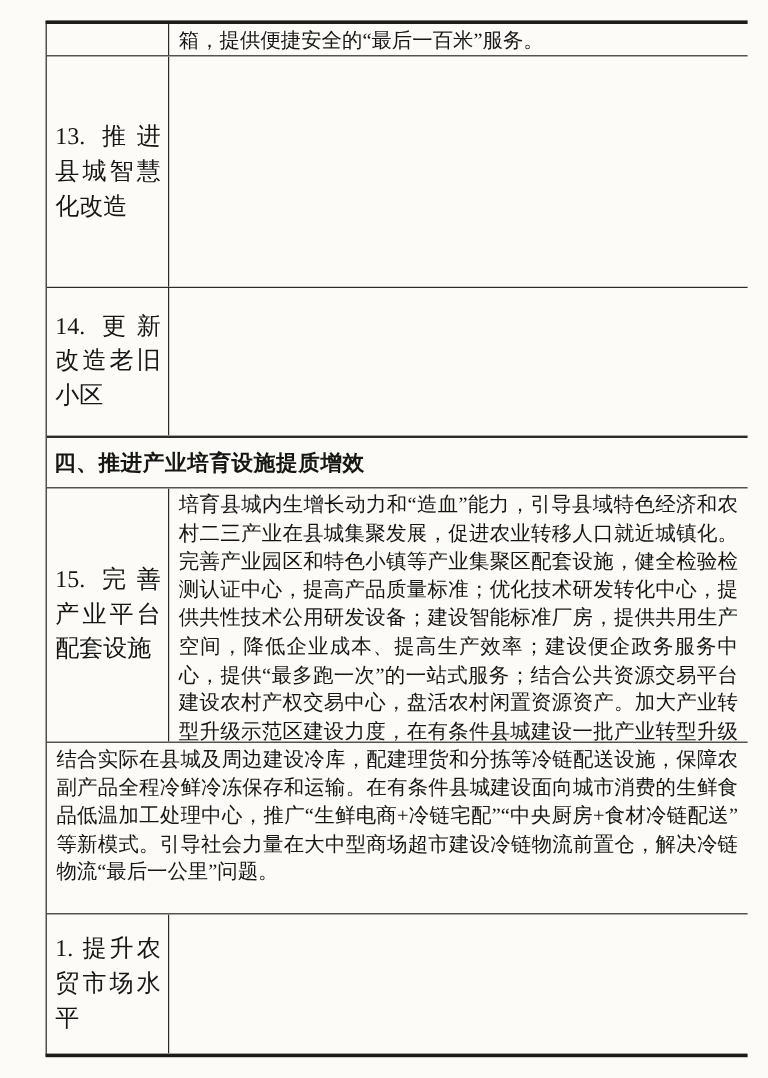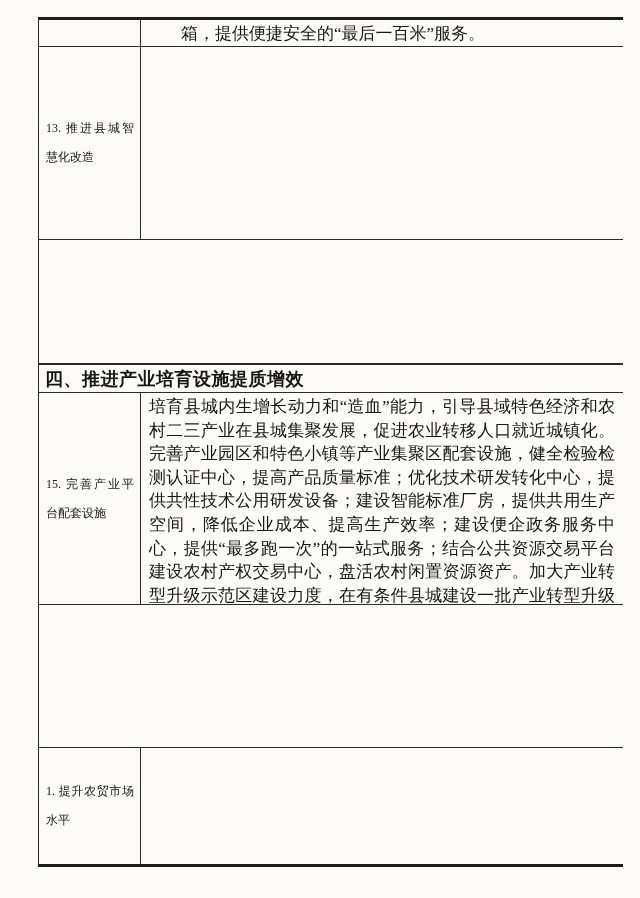--- a/index.html
+++ b/index.html
@@ -24,37 +24,37 @@
   .label-cell{
     flex:0 0 102px;width:102px;
     border-right:1px solid #2b2b2b;
     box-sizing:border-box;
     display:flex;align-items:center;
     padding:3px 6px 3px 7px;
     overflow:hidden;
   }
   .label-text{
     width:100%;
-    font-size:12px;line-height:29px;
+    font-size:20px;line-height:29px;
     text-align:justify;
     text-justify:inter-character;
   }
   .content-cell{
     flex:1 1 auto;
     box-sizing:border-box;
     padding:2px 8px 2px 8px;
     font-size:17px;line-height:23.6px;
     text-align:justify;
     text-justify:inter-character;
     overflow:hidden;
   }
-  .row-lead{height:27px;gap:32px;}
+  .row-lead{height:27px;}
   .row-13{height:193px;}
   .row-14{height:125px;border-bottom-width:2px;}
-  .row-sec{height:28px;align-items:center;}
+  .row-sec{height:42px;align-items:center;}
   .row-15{height:212px;}
   .row-16{height:143px;}
   .row-17{height:116px;}
   .section-cell{
     flex:1 1 auto;
     display:flex;align-items:center;
     padding:1px 6px 1px 6px;
     font-family:"Liberation Sans","DejaVu Sans",sans-serif;
     font-weight:bold;
     font-size:18px;
@@ -73,34 +73,38 @@
       <div class="content-cell">箱，提供便捷安全的“最后一百米”服务。</div>
     </div>
 
     <div class="t-row row-13">
       <div class="label-cell">
         <div class="label-text">13. 推进县城智慧化改造</div>
       </div>
     </div>
 
     <div class="t-row row-14">
+      <div class="label-cell">
+        <div class="label-text">14. 更新改造老旧小区</div>
+      </div>
     </div>
 
     <div class="t-row row-sec">
       <div class="section-cell">四、推进产业培育设施提质增效</div>
     </div>
 
     <div class="t-row row-15">
       <div class="label-cell">
         <div class="label-text">15. 完善产业平台配套设施</div>
       </div>
       <div class="content-cell">培育县城内生增长动力和“造血”能力，引导县域特色经济和农村二三产业在县城集聚发展，促进农业转移人口就近城镇化。完善产业园区和特色小镇等产业集聚区配套设施，健全检验检测认证中心，提高产品质量标准；优化技术研发转化中心，提供共性技术公用研发设备；建设智能标准厂房，提供共用生产空间，降低企业成本、提高生产效率；建设便企政务服务中心，提供“最多跑一次”的一站式服务；结合公共资源交易平台建设农村产权交易中心，盘活农村闲置资源资产。加大产业转型升级示范区建设力度，在有条件县城建设一批产业转型升级示范园区。</div>
     </div>
 
     <div class="t-row row-16">
+      <div class="content-cell">结合实际在县城及周边建设冷库，配建理货和分拣等冷链配送设施，保障农副产品全程冷鲜冷冻保存和运输。在有条件县城建设面向城市消费的生鲜食品低温加工处理中心，推广“生鲜电商+冷链宅配”“中央厨房+食材冷链配送”等新模式。引导社会力量在大中型商场超市建设冷链物流前置仓，解决冷链物流“最后一公里”问题。</div>
     </div>
 
     <div class="t-row row-17">
       <div class="label-cell">
         <div class="label-text">1. 提升农贸市场水平</div>
       </div>
     </div>
 
   </div>
 </div>

